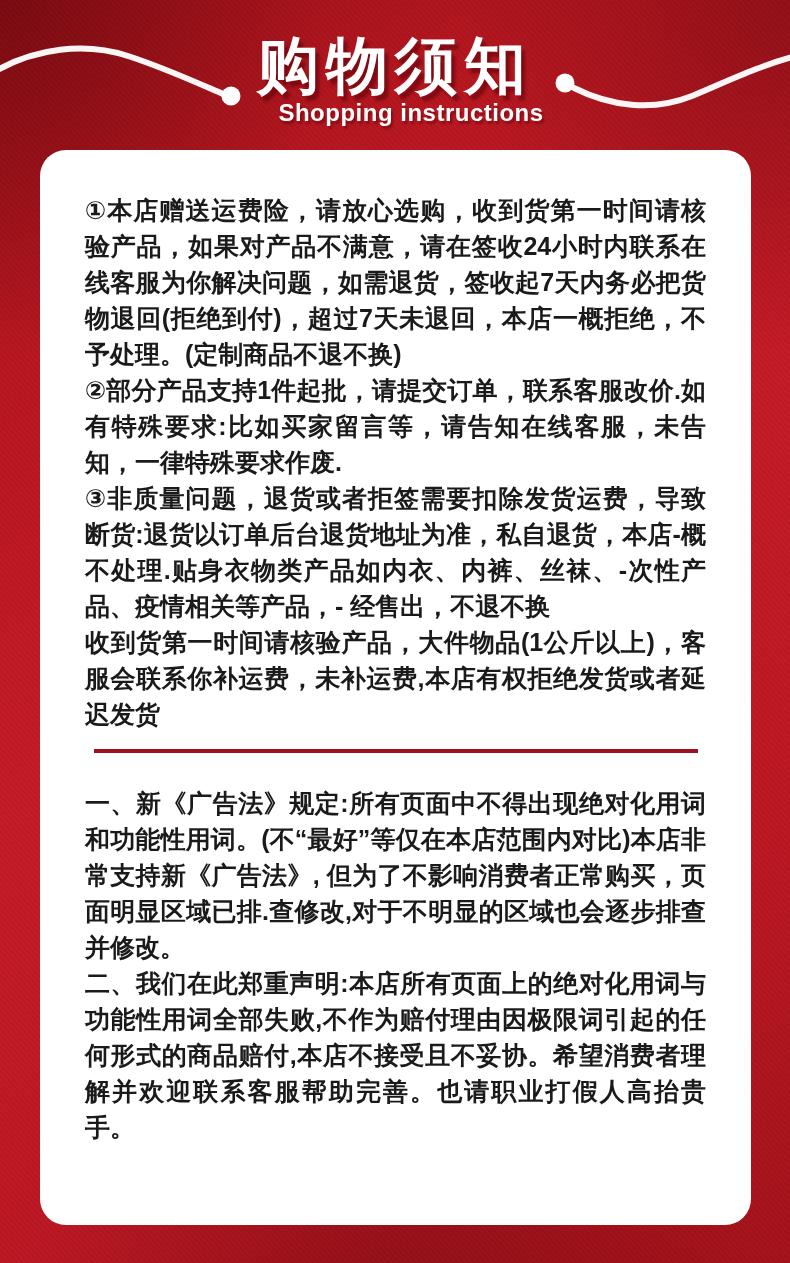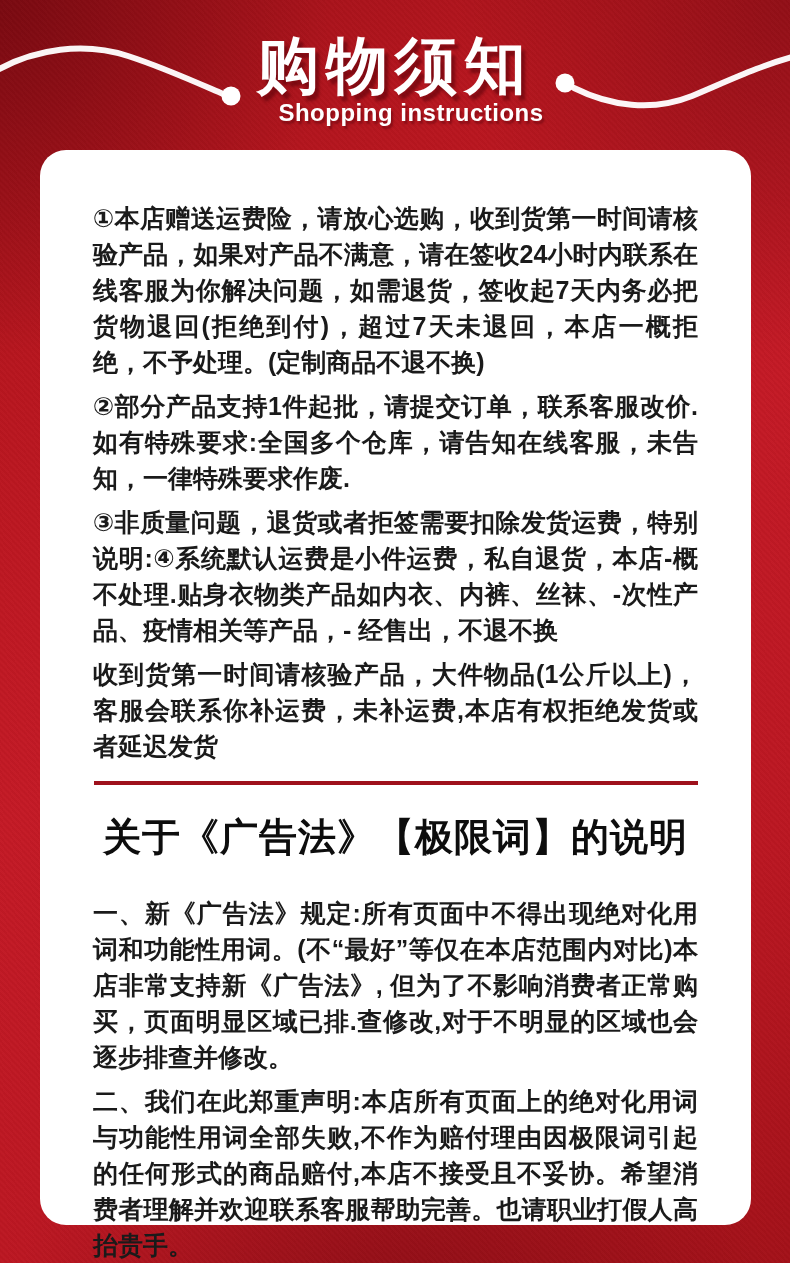--- a/index.html
+++ b/index.html
@@ -51,21 +51,21 @@
   .card {
     position: absolute; left: 40px; top: 150px;
     width: 711px; height: 1075px;
     background: #ffffff;
     border-radius: 26px;
     box-sizing: border-box;
     padding: 42px 45px 0 45px;
     z-index: 2;
   }
   .notice-item, .adlaw-para {
-    margin: 8px;
+    margin: 0;
     font-size: 25px;
     line-height: 36px;
     font-weight: 600;
     color: #1a1a1a;
     text-align: justify;
     text-justify: inter-ideograph;
   }
   .divider {
     border: none;
     height: 4px;
@@ -101,28 +101,27 @@
     <svg class="squiggle squiggle-right" width="240" height="72" viewBox="0 0 240 72" aria-hidden="true">
       <circle cx="13" cy="39" r="9.5" fill="#ffffff"></circle>
       <path d="M22,44 C58,62 100,68 140,52 C178,36 212,20 244,12" fill="none" stroke="#ffffff" stroke-width="6" stroke-linecap="round" opacity="0.96"></path>
     </svg>
   </header>
 
   <main class="card">
 
     <section>
       <p class="notice-item">①本店赠送运费险，请放心选购，收到货第一时间请核验产品，如果对产品不满意，请在签收24小时内联系在线客服为你解决问题，如需退货，签收起7天内务必把货物退回(拒绝到付)，超过7天未退回，本店一概拒绝，不予处理。(定制商品不退不换)</p>
-      <p class="notice-item">②部分产品支持1件起批，请提交订单，联系客服改价.如有特殊要求:全国多个仓库，请告知在线客服，未告知，一律特殊要求作废.</p>
-      <p class="notice-item">③非质量问题，退货或者拒签需要扣除发货运费，特别说明:④系统默认运费是小件运费，私自退货，本店-概不处理.贴身衣物类产品如内衣、内裤、丝袜、-次性产品、疫情相关等产品，- 经售出，不退不换</p>
+      <p class="notice-item">②部分产品支持1件起批，请提交订单，联系客服改价.如有特殊要求:比如买家留言等，请告知在线客服，未告知，一律特殊要求作废.</p>
+      <p class="notice-item">③非质量问题，退货或者拒签需要扣除发货运费，导致断货:退货以订单后台退货地址为准，私自退货，本店-概不处理.贴身衣物类产品如内衣、内裤、丝袜、-次性产品、疫情相关等产品，- 经售出，不退不换</p>
       <p class="notice-item">收到货第一时间请核验产品，大件物品(1公斤以上)，客服会联系你补运费，未补运费,本店有权拒绝发货或者延迟发货</p>
     </section>
 
     <hr class="divider">
 
-    <h2 class="adlaw-heading">关于《广告法》【极限词】的说明</h2>
 
     <section class="adlaw-section">
       <p class="adlaw-para">一、新《广告法》规定:所有页面中不得出现绝对化用词和功能性用词。(不“最好”等仅在本店范围内对比)本店非常支持新《广告法》, 但为了不影响消费者正常购买，页面明显区域已排.查修改,对于不明显的区域也会逐步排查并修改。</p>
       <p class="adlaw-para">二、我们在此郑重声明:本店所有页面上的绝对化用词与功能性用词全部失败,不作为赔付理由因极限词引起的任何形式的商品赔付,本店不接受且不妥协。希望消费者理解并欢迎联系客服帮助完善。也请职业打假人高抬贵手。</p>
     </section>
 
   </main>
 </div>
 
 </body></html>

